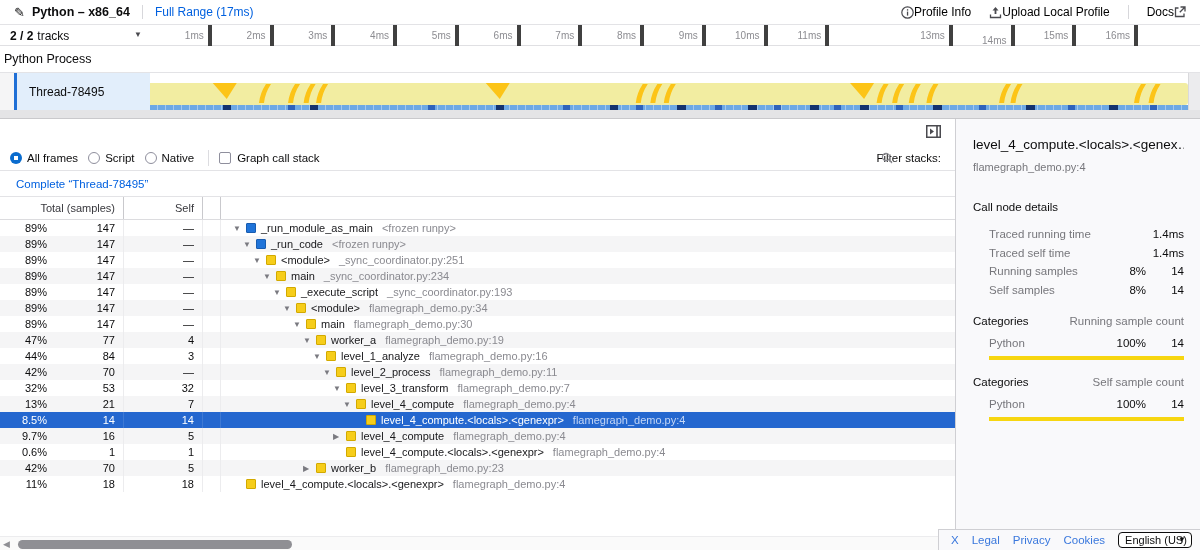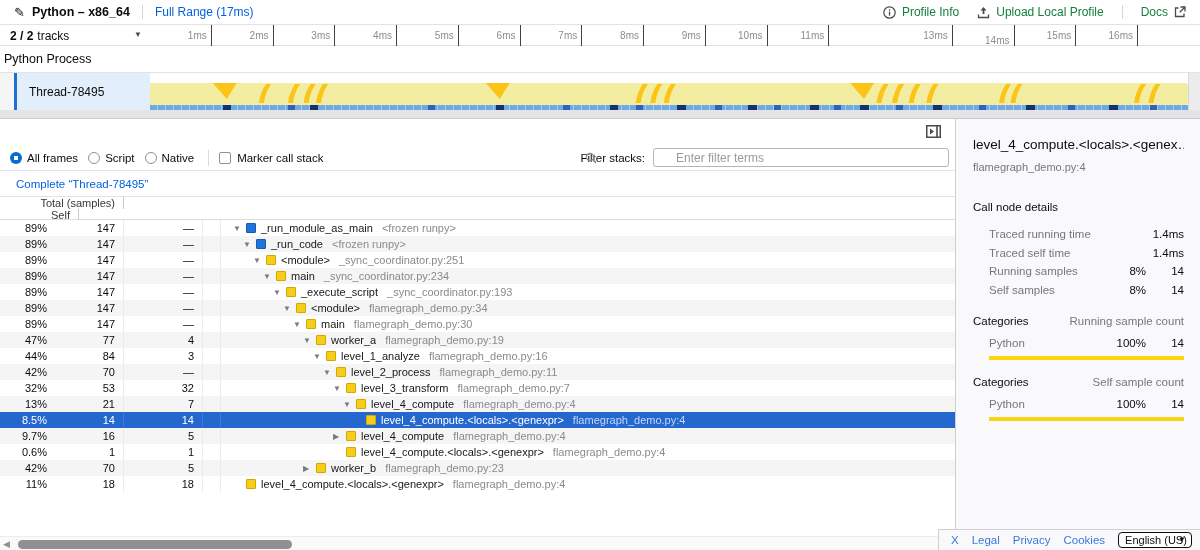--- a/index.html
+++ b/index.html
@@ -8,33 +8,33 @@
   .app { position:relative; width:1200px; height:550px; background:#fff; }
 
   
   .topbar { position:absolute; left:0; top:0; width:1200px; height:25px;
             border-bottom:1px solid #e3e3e6; display:flex; align-items:center; background:#fff; }
   .topbar .pencil { margin-left:14px; font-size:13px; color:#0c0c0d; }
   .topbar .apptitle { margin-left:7px; font-size:12.5px; font-weight:bold; color:#0c0c0d; }
   .topbar .vsep { width:1px; height:14px; background:#d7d7db; margin:0 12px; }
   .range-tab { font-size:12px; color:#0060df; cursor:pointer; }
   .topbar .right { margin-left:auto; display:flex; align-items:center; gap:18px; padding-right:14px; }
-  .tb-item { display:flex; align-items:center; gap:6px; font-size:12px; color:#15803d; cursor:pointer; }
+  .tb-item { display:flex; align-items:center; gap:0; font-size:12px; color:#000000; cursor:pointer; }
   .tb-item svg { display:block; }
 
   
   .ruler { position:absolute; left:0; top:25px; width:1200px; height:21px; background:#fff;
            border-bottom:1px solid #e0e0e3; }
   .tracks-btn { position:absolute; left:0; top:0; width:150px; height:21px; display:flex;
                 align-items:center; font-size:12px; color:#0c0c0d; }
   .tracks-btn b { margin-left:10px; }
   .tracks-btn span.word { margin-left:4px; font-weight:normal; }
   .tracks-caret { position:absolute; left:134px; top:5px; font-size:8px; color:#4a4a4f; }
   .ticks { position:absolute; left:150px; top:0; width:1050px; height:21px; display:flex; }
-  .tick-cell { height:21px; border-right:1px solid #404040; display:flex; align-items:center;
+  .tick-cell { height:21px; border-right:4px solid #404040; display:flex; align-items:center;
                justify-content:flex-end; }
   .tick-cell span { font-size:10px; color:#8c8c91; padding-right:4px; }
   .tick-cell.last { border-right:none; }
 
   
   .process-row { position:absolute; left:0; top:46px; width:1200px; height:27px; background:#fff;
                  border-bottom:1px solid #e3e3e6; display:flex; align-items:center; }
   .process-row span { margin-left:4px; font-size:12.5px; color:#0c0c0d; }
 
   .thread-row { position:absolute; left:0; top:73px; width:1200px; height:37px; background:#f5f5f6; }
@@ -80,21 +80,21 @@
                   font-size:12px; color:#333; padding:0 4px 0 22px; outline:none;
                   font-family:"Liberation Sans", sans-serif; }
   .filter-input::placeholder { color:#9a9aa0; }
   .search-icon { position:absolute; margin-left:5px; width:12px; height:12px; pointer-events:none; }
 
   .breadcrumb-row { position:absolute; left:0; top:52px; width:955px; height:26px;
                     border-bottom:1px solid #e3e3e6; display:flex; align-items:center; }
   .breadcrumb-row a { margin-left:16px; font-size:11.5px; color:#0060df; text-decoration:none; cursor:pointer; }
 
   .thead { position:absolute; left:0; top:78px; width:955px; height:23px; background:#fff;
-           border-bottom:1px solid #dcdcdf; display:flex; font-size:11px; color:#38383d;flex-direction:column; }
+           border-bottom:1px solid #dcdcdf; display:flex; font-size:11px; color:#38383d; }
   .th { display:flex; align-items:center; justify-content:flex-end; }
   .th-total { width:124px; padding-right:8px; border-right:1px solid #c9c9cd; }
   .th-self { width:79px; padding-right:8px; border-right:1px solid #c9c9cd; }
   .th-gap { width:18px; border-right:1px solid #c9c9cd; }
 
   .tree { position:absolute; left:0; top:101px; width:955px; }
   .trow { height:16px; display:flex; align-items:center; font-size:11px; background:#fff; cursor:default; }
   .trow:nth-child(even) { background:#f5f5f6; }
   .c-pct { width:52px; text-align:right; padding-right:5px; color:#0c0c0d; flex:none; }
   .c-cnt { width:72px; text-align:right; padding-right:8px; color:#0c0c0d;
@@ -326,29 +326,28 @@
         <span class="radio"></span>
         <span>Script</span>
       </span>
       <span class="ctl-label">
         <span class="radio"></span>
         <span>Native</span>
       </span>
       <span class="ctl-sep"></span>
       <span class="ctl-label">
         <span class="checkbox"></span>
-        <span>Marker call stack</span>
+        <span>Graph call stack</span>
       </span>
       <span class="filter-wrap">
         <span class="filter-label">Filter stacks:</span>
         <svg class="search-icon" viewBox="0 0 12 12">
             <circle cx="5" cy="5" r="3.6" fill="none" stroke="#8a8a90" stroke-width="1.2"></circle>
             <line x1="7.7" y1="7.7" x2="11" y2="11" stroke="#8a8a90" stroke-width="1.2"></line>
           </svg>
-        <input class="filter-input" type="text" placeholder="Enter filter terms" style="">
       </span>
     </div>
 
     <div class="breadcrumb-row">
       <a>Complete “Thread-78495”</a>
     </div>
 
     <div class="thead">
       <div class="th th-total">Total (samples)</div>
       <div class="th th-self">Self</div>

